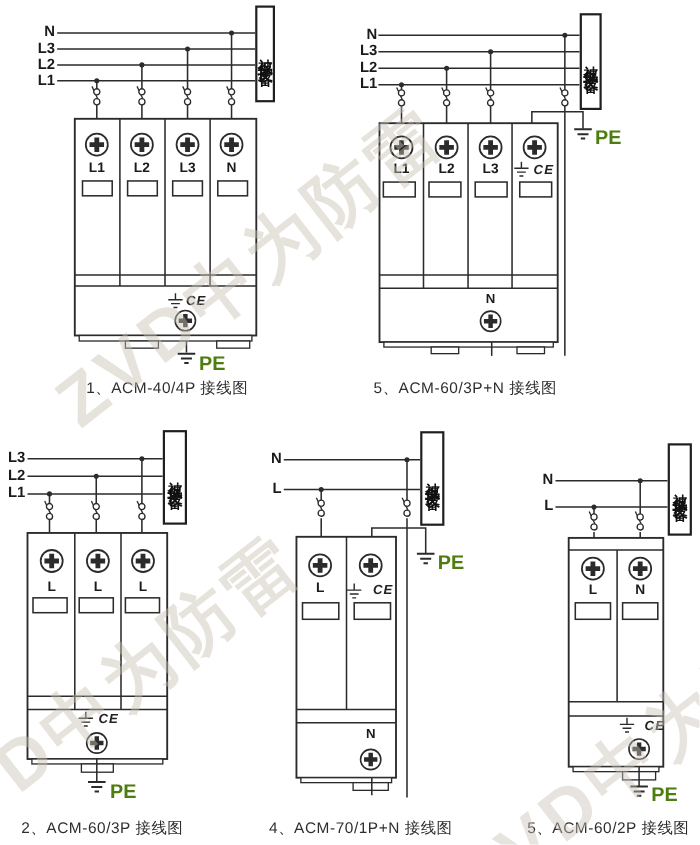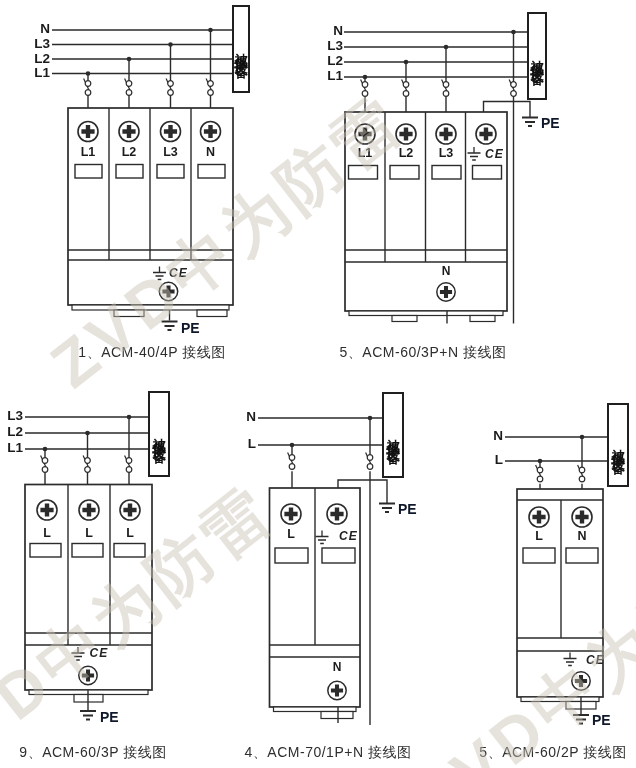--- a/index.html
+++ b/index.html
@@ -6,21 +6,21 @@
   #canvas{
     position:relative;width:636px;height:768px;background:#ffffff;overflow:hidden;
     font-family:"Liberation Sans","DejaVu Sans",sans-serif;color:#1d1d1d;
   }
   #linework{position:absolute;left:0;top:0;z-index:1;}
   .lbl{position:absolute;z-index:2;font-weight:bold;font-size:13.5px;line-height:1;color:#1b1b1b;}
   .lineLbl{text-align:right;width:22px;}
   .termLbl{text-align:center;width:34px;font-size:12.5px;}
   .botLbl{text-align:center;width:16px;font-size:12px;}
   .ce{font-size:12px;font-weight:bold;letter-spacing:1px;color:#222;z-index:2;position:absolute;font-style:italic;}
-  .pe{position:absolute;z-index:2;font-weight:bold;font-size:14px;color:#0f172a;}
+  .pe{position:absolute;z-index:2;font-weight:bold;font-size:18px;color:#4d7c0f;}
   .pbox{
     position:absolute;z-index:3;background:#fff;border:2px solid #1f1f1f;box-sizing:border-box;
     display:flex;align-items:center;justify-content:center;
     writing-mode:vertical-rl;text-orientation:upright;
     font-size:13.5px;font-weight:bold;letter-spacing:3px;line-height:1;color:#111;
   }
   .caption{
     position:absolute;z-index:2;font-size:14px;color:#2e2e2e;text-align:center;letter-spacing:0.5px;
   }
   .wm{
@@ -247,21 +247,21 @@
 
   <div class="lbl lineLbl" style="left:1px;top:409px;">L3</div>
   <div class="lbl lineLbl" style="left:1px;top:425px;">L2</div>
   <div class="lbl lineLbl" style="left:1px;top:441px;">L1</div>
   <div class="pbox" style="left:148px;top:391px;width:22px;height:86px;">被保护设备</div>
   <div class="lbl termLbl" style="left:30px;top:527px;">L</div>
   <div class="lbl termLbl" style="left:72px;top:527px;">L</div>
   <div class="lbl termLbl" style="left:113px;top:527px;">L</div>
   <div class="ce" style="left:89.5px;top:646px;">CE</div>
   <div class="pe" style="left:100px;top:709px;">PE</div>
-  <div class="caption" style="left:8px;top:744px;width:170px;">9、ACM-60/3P 接线图</div>
+  <div class="caption" style="left:8px;top:744px;width:170px;">2、ACM-60/3P 接线图</div>
 
   <div class="lbl lineLbl" style="left:234px;top:410px;">N</div>
   <div class="lbl lineLbl" style="left:234px;top:437px;">L</div>
   <div class="pbox" style="left:382px;top:392px;width:22px;height:86px;">被保护设备</div>
   <div class="lbl termLbl" style="left:274px;top:528px;">L</div>
   <div class="ce" style="left:339px;top:529px;">CE</div>
   <div class="lbl botLbl" style="left:329px;top:661px;">N</div>
   <div class="pe" style="left:398px;top:501px;">PE</div>
   <div class="caption" style="left:238px;top:744px;width:180px;">4、ACM-70/1P+N 接线图</div>
 

